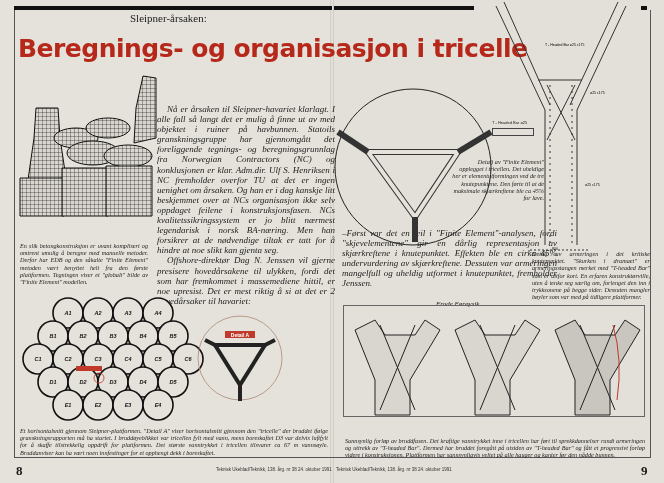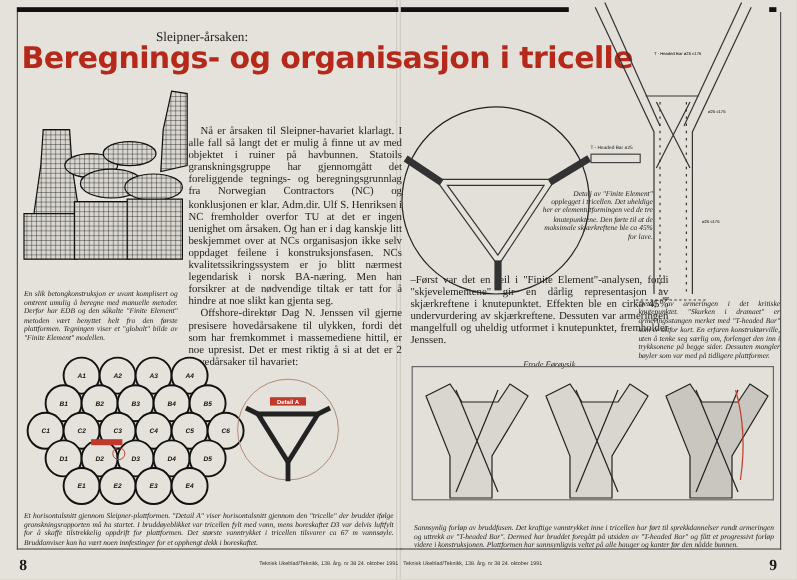--- a/index.html
+++ b/index.html
@@ -4,24 +4,24 @@
 <style>
   html,body{margin:0;padding:0;}
   body{width:664px;height:483px;background:#cfcdc4;position:relative;overflow:hidden;font-family:"Liberation Serif",serif;color:#1a1a1a;}
   .page{position:absolute;top:0;height:483px;background:#e4e2da;}
   .page-left{left:0;width:332px;}
   .page-right{left:332px;width:332px;background:#e2e0d8;}
   .spine{position:absolute;left:330px;top:0;width:4px;height:483px;background:linear-gradient(90deg,#c9c6bc,#e9e7df,#c9c6bc);}
   .frame-left{position:absolute;left:14px;top:10px;width:320px;height:447px;border-left:1px solid #555;border-bottom:1px solid #555;}
   .frame-right{position:absolute;left:334px;top:10px;width:316px;height:447px;border-right:1px solid #555;border-bottom:1px solid #555;}
   .topbar{position:absolute;top:6px;height:4px;background:#111;}
-  .kicker{position:absolute;left:130px;top:25px;font-size:11px;color:#222;}
+  .kicker{position:absolute;left:130px;top:12px;font-size:11px;color:#222;}
   .headline{position:absolute;left:18px;top:34px;font-family:"DejaVu Sans",sans-serif;font-weight:bold;font-size:25px;letter-spacing:-0.5px;color:#b5281a;white-space:nowrap;}
   .body-text{position:absolute;font-size:9px;line-height:10.1px;text-align:justify;color:#222;}
-  .body-text p{margin:0;text-indent:10px;}
+  .body-text p{margin:0;text-indent:10px;font-style:italic;}
   .caption{position:absolute;font-style:italic;font-size:6.2px;line-height:7.2px;color:#222;text-align:justify;}
   .byline{position:absolute;left:436px;top:300px;font-style:italic;font-weight:normal;font-size:7px;}
   .folio{position:absolute;font-weight:bold;font-size:13px;top:463px;}
   .footer{position:absolute;top:467px;font-family:"Liberation Sans",sans-serif;font-size:4.5px;color:#333;}
   .fig-box{position:absolute;border:1px solid #666;}
   svg{position:absolute;overflow:visible;}
 </style>
 </head>
 <body>
 

